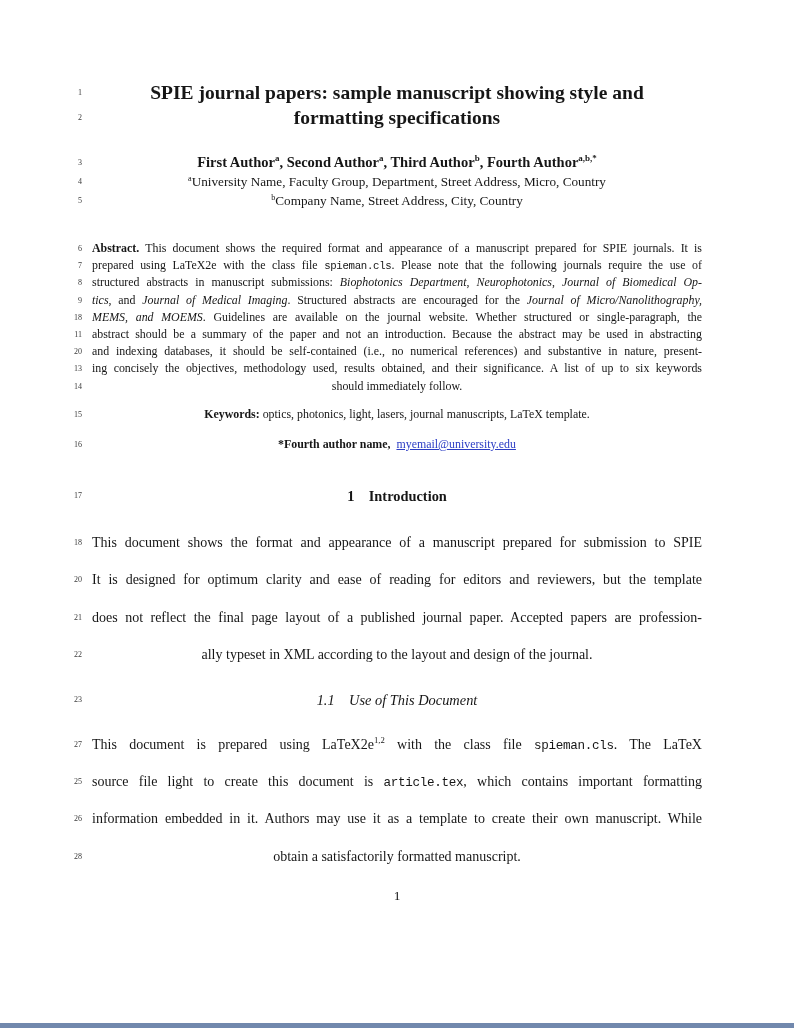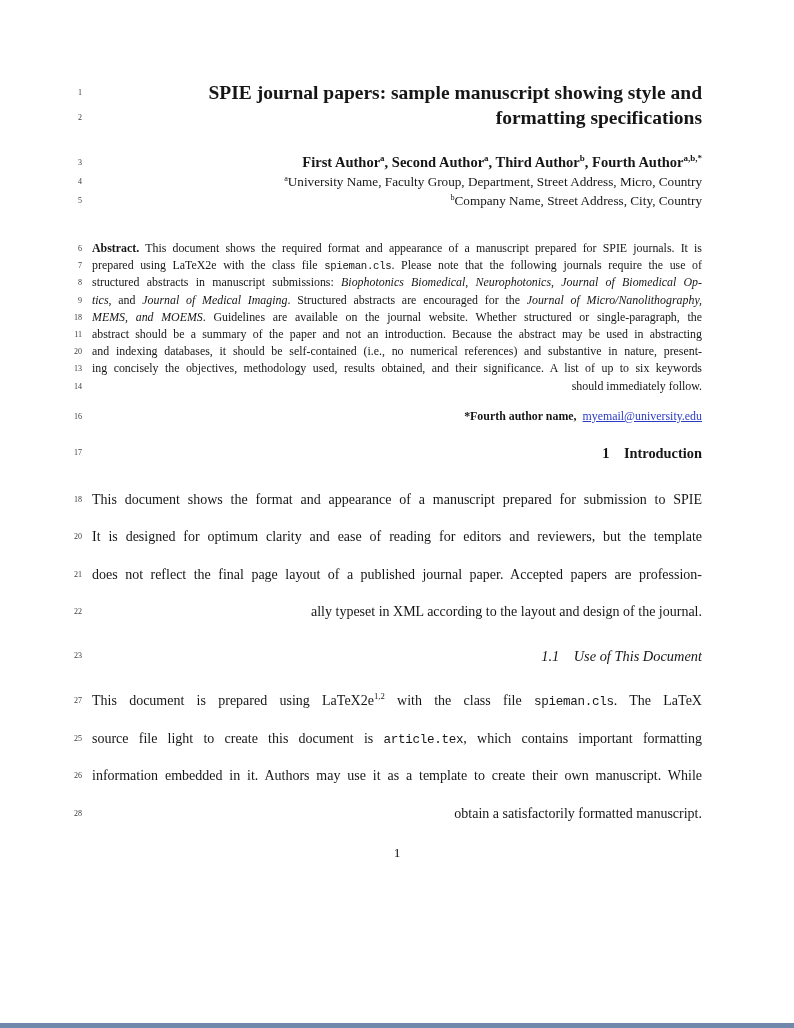--- a/index.html
+++ b/index.html
@@ -8,38 +8,38 @@
 
   .page { width:794px; height:1028px; position:relative; margin:0 auto; background:#fff; overflow:hidden; }
   .body-col { position:absolute; left:0; top:0; right:0; bottom:0; padding:80px 92px 0 92px; }
 
   .line { position:relative; }
   .lineno {
     position:absolute; left:-40px; top:0; width:30px; text-align:right;
     font-size:8px; color:#3a3a3a; line-height:inherit;
     font-family:"Liberation Serif",serif; font-weight:normal; font-style:normal;
   }
-  .txt { display:block; height:100%; overflow:hidden; text-align:right; }
+  .txt { display:block; height:100%; overflow:hidden; text-align:center; }
   .just .txt { text-align:justify; text-align-last:justify; }
 
   
   .r-title  { font-size:19.5px; font-weight:bold; line-height:25px; height:25px; }
   .r-authors{ font-size:14.5px; line-height:21px; height:21px; }
   .r-affil  { font-size:13.2px; line-height:18.5px; height:18.5px; }
   .r-abs    { font-size:11.9px; line-height:17.2px; height:17.2px; }
   .r-h1     { font-size:14.4px; font-weight:bold; line-height:20px; height:20px; }
   .r-h2     { font-size:14.4px; font-style:italic; line-height:20px; height:20px; }
   .r-body   { font-size:14px; line-height:37.4px; height:37.4px; }
 
   
   .b-authors  { margin-top:22px; }
   .b-abstract { margin-top:30px; }
   .b-keywords { margin-top:11px; }
   .b-footnote { margin-top:13px; }
-  .b-sec1     { margin-top:18px; }
+  .b-sec1     { margin-top:33px; }
   .b-para1    { margin-top:18px; }
   .b-sec11    { margin-top:16px; }
   .b-para2    { margin-top:16px; }
 
   
   .s-b   { font-weight:bold; }
   .s-i   { font-style:italic; }
   .s-m   { font-family:"Liberation Mono","DejaVu Sans Mono",monospace; font-size:90%; letter-spacing:-0.3px; }
   .s-sup { font-size:62%; vertical-align:super; line-height:0; }
   .s-link{ color:var(--link,#2b3cc4); text-decoration:underline; }
@@ -87,21 +87,21 @@
         <div class="line r-abs just">
           <span class="lineno">6</span>
           <span class="txt"><span class="s-b">Abstract.</span><span> This document shows the required format and appearance of a manuscript prepared for SPIE journals. It is</span></span>
         </div>
         <div class="line r-abs just">
           <span class="lineno">7</span>
           <span class="txt"><span>prepared using LaTeX2e with the class file </span><span class="s-m">spieman.cls</span><span>. Please note that the following journals require the use of</span></span>
         </div>
         <div class="line r-abs just">
           <span class="lineno">8</span>
-          <span class="txt"><span>structured abstracts in manuscript submissions: </span><span class="s-i">Biophotonics Biomedical</span><span>, </span><span class="s-i">Neurophotonics</span><span>, </span><span class="s-i">Journal of Biomedical Op-</span></span>
+          <span class="txt"><span>structured abstracts in manuscript submissions: </span><span class="s-i">Biophotonics Department</span><span>, </span><span class="s-i">Neurophotonics</span><span>, </span><span class="s-i">Journal of Biomedical Op-</span></span>
         </div>
         <div class="line r-abs just">
           <span class="lineno">9</span>
           <span class="txt"><span class="s-i">tics</span><span>, and </span><span class="s-i">Journal of Medical Imaging</span><span>. Structured abstracts are encouraged for the </span><span class="s-i">Journal of Micro/Nanolithography,</span></span>
         </div>
         <div class="line r-abs just">
           <span class="lineno">18</span>
           <span class="txt"><span class="s-i">MEMS, and MOEMS</span><span>. Guidelines are available on the journal website. Whether structured or single-paragraph, the</span></span>
         </div>
         <div class="line r-abs just">
@@ -112,20 +112,26 @@
           <span class="lineno">20</span>
           <span class="txt"><span>and indexing databases, it should be self-contained (i.e., no numerical references) and substantive in nature, present-</span></span>
         </div>
         <div class="line r-abs just">
           <span class="lineno">13</span>
           <span class="txt"><span>ing concisely the objectives, methodology used, results obtained, and their significance. A list of up to six keywords</span></span>
         </div>
         <div class="line r-abs">
           <span class="lineno">14</span>
           <span class="txt"><span>should immediately follow.</span></span>
+        </div>
+      </section>
+    <section class="b-keywords">
+        <div class="line r-abs">
+          <span class="lineno">15</span>
+          <span class="txt"><span class="s-b">Keywords:</span><span> optics, photonics, light, lasers, journal manuscripts, LaTeX template.</span></span>
         </div>
       </section>
     <section class="b-footnote">
         <div class="line r-abs">
           <span class="lineno">16</span>
           <span class="txt"><span class="s-b">*Fourth author name,</span><span> </span><a class="s-link" href="#">myemail@university.edu</a></span>
         </div>
       </section>
     <section class="b-sec1">
         <div class="line r-h1">

